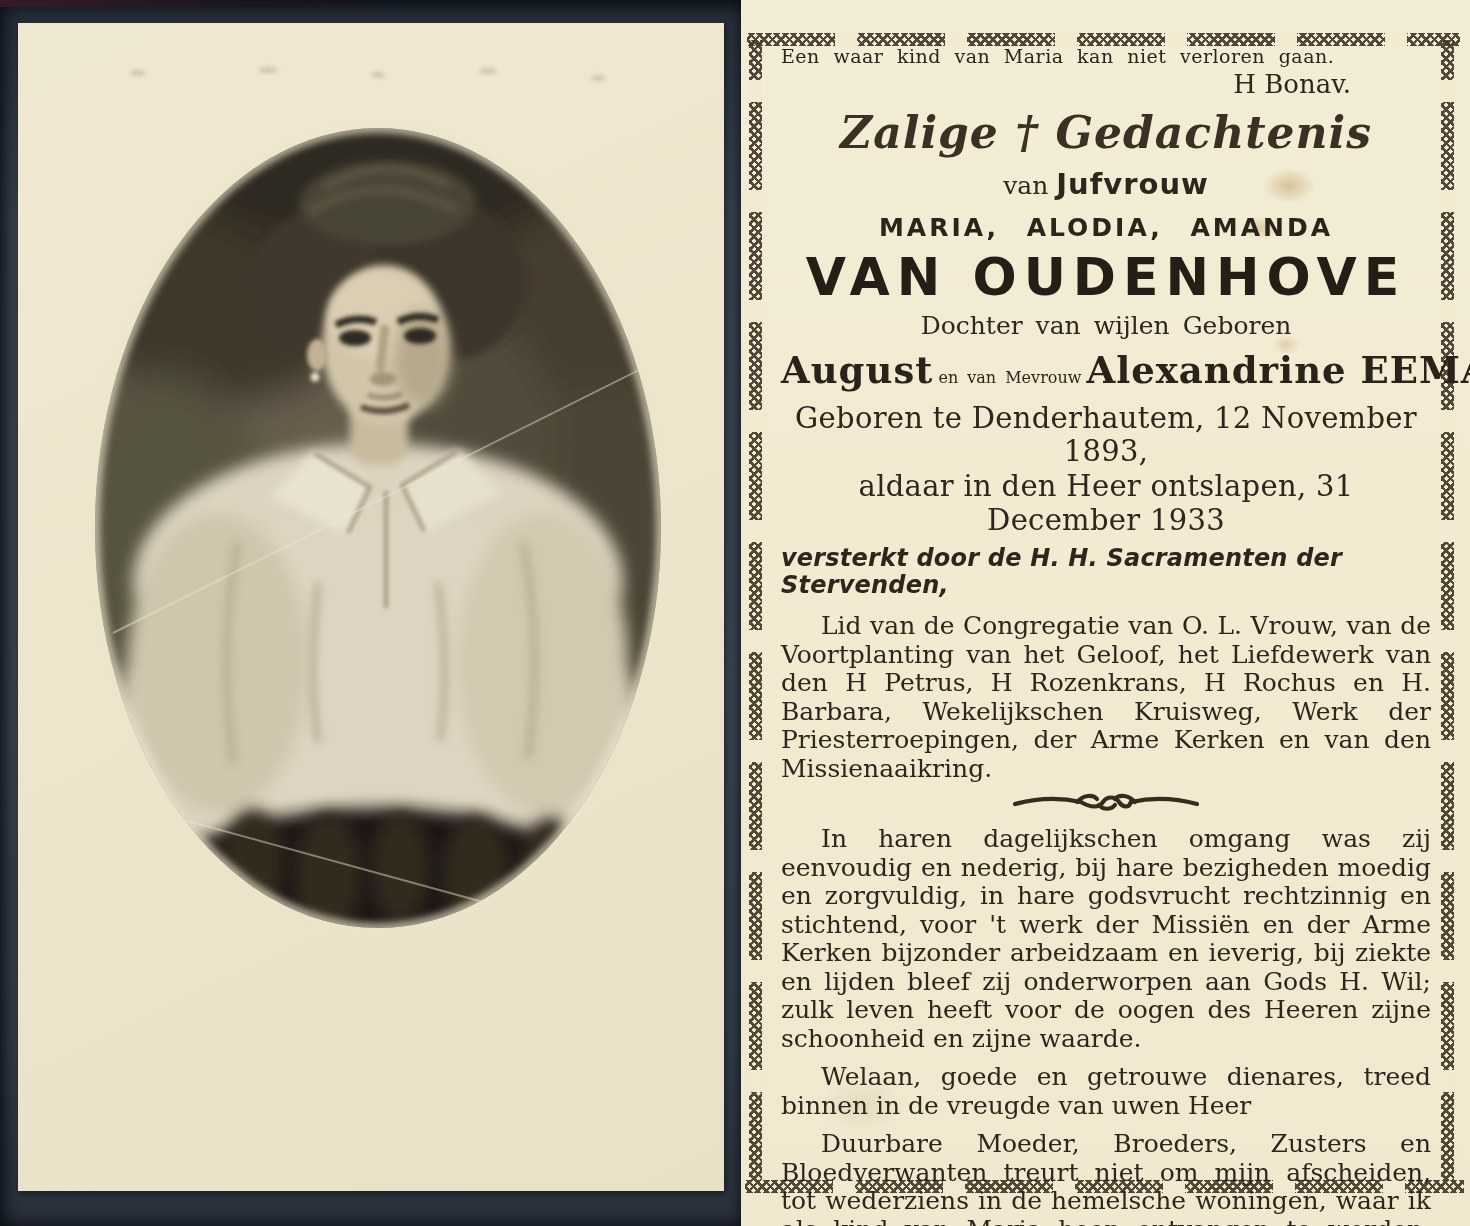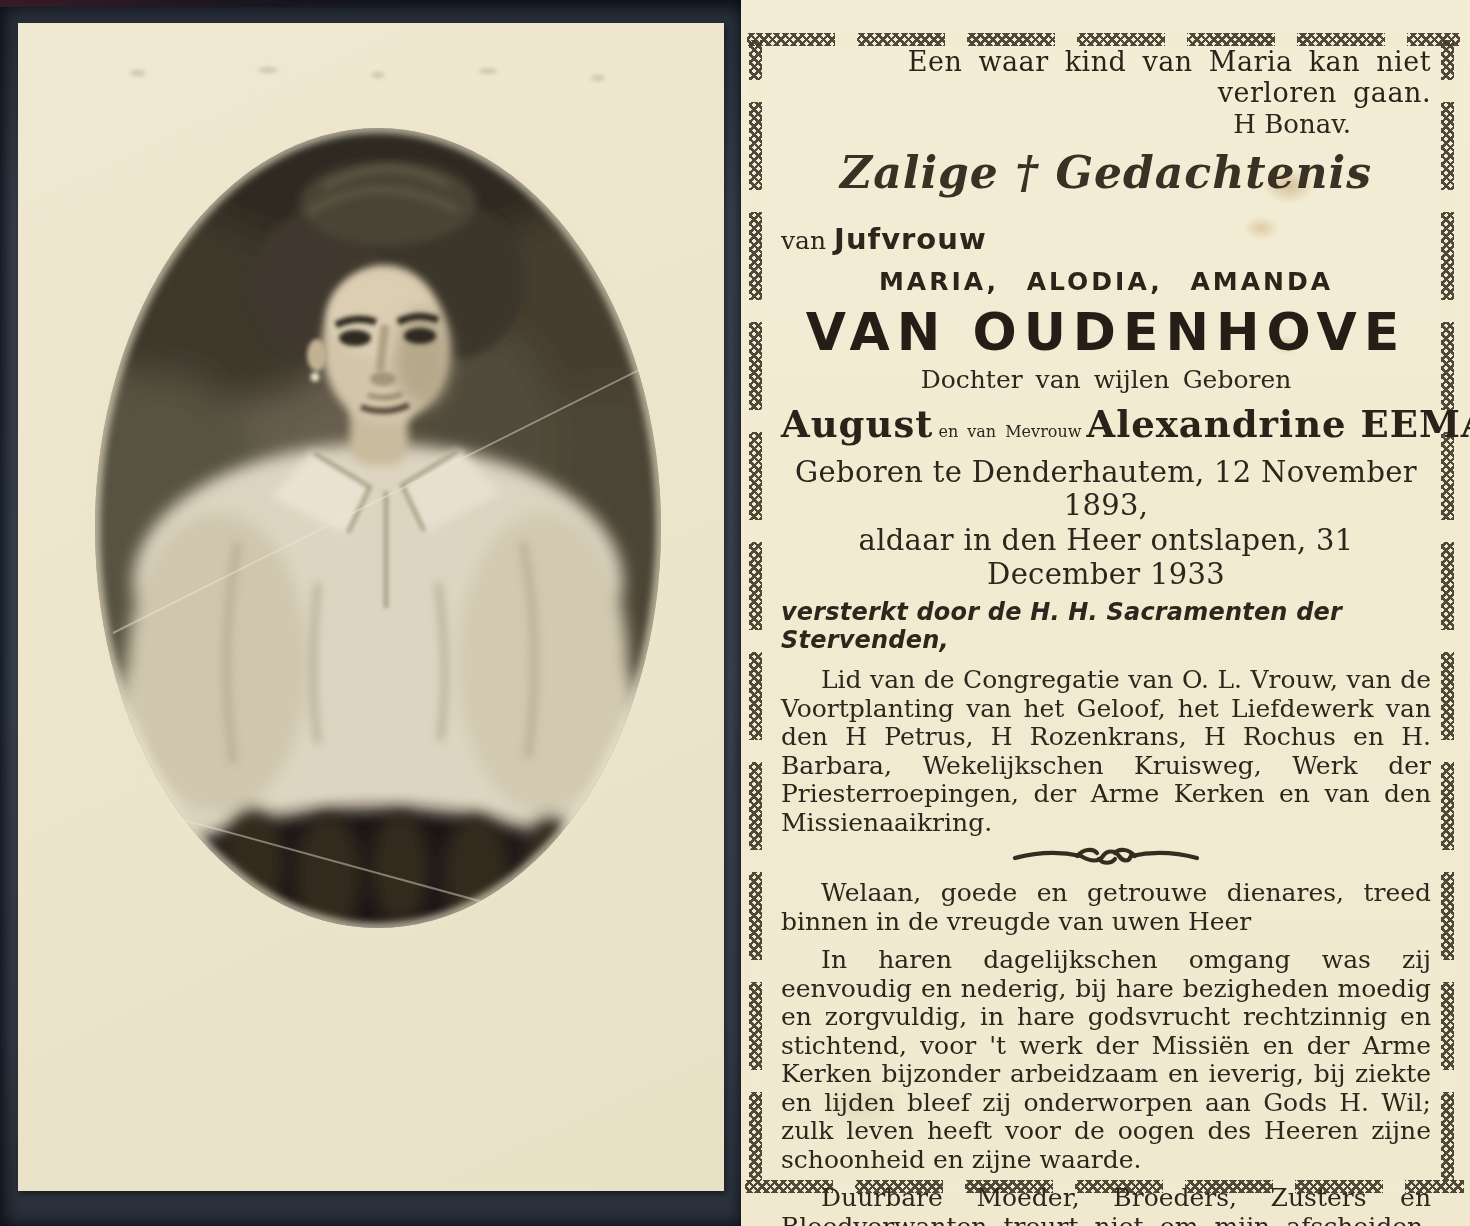--- a/index.html
+++ b/index.html
@@ -56,27 +56,27 @@
   }
   .chain-top{left:6px;right:10px;top:33px}
   .chain-bottom{left:4px;right:6px;top:1180px}
   .chain-left{left:8px;top:40px;height:1140px}
   .chain-right{right:16px;top:40px;height:1140px}
 
   .card-text{
     position:absolute;left:40px;top:46px;width:650px;
     line-height:1.15;
   }
-  .epigraph{font-size:27px;word-spacing:7px;letter-spacing:.5px;text-align:right;color:#2b231a}
+  .epigraph{font-size:19px;word-spacing:7px;letter-spacing:.5px;text-align:left;color:#2b231a}
   .epigraph-attr{font-size:26px;text-align:right;padding-right:80px;margin-top:2px}
   .script-title{
     font-family:"DejaVu Serif", serif;font-style:italic;font-weight:700;
     font-size:44px;text-align:center;margin-top:8px;letter-spacing:1px;color:#3a3024;
   }
-  .subtitle{font-size:25px;margin-top:24px}
+  .subtitle{font-size:25px;text-align:center;margin-top:10px}
   .subtitle .big{font-family:"DejaVu Sans", sans-serif;font-weight:700;font-size:29px;letter-spacing:1px}
   .given-names{
     font-family:"DejaVu Sans", sans-serif;font-weight:700;font-size:25px;
     letter-spacing:3px;word-spacing:16px;text-align:center;margin-top:12px;color:#2b241b;
   }
   .surname{
     font-family:"DejaVu Sans", sans-serif;font-weight:700;font-size:52px;
     letter-spacing:7px;text-align:center;margin-top:6px;color:#241e16;
   }
   .filiation{font-size:25px;text-align:center;word-spacing:5px;margin-top:4px}
@@ -262,21 +262,21 @@
             <path d="M4 15 C 30 8, 52 9, 70 13"></path>
             <path d="M186 15 C 160 8, 138 9, 120 13"></path>
             <path d="M70 13 C 80 19, 88 19, 92 13 C 96 7, 104 7, 108 13 C 112 19, 118 19, 120 13"></path>
             <path d="M66 13 C 72 6, 82 5, 86 10"></path>
             <path d="M124 13 C 118 6, 108 5, 104 10"></path>
             <path d="M88 16 C 92 21, 100 21, 104 16"></path>
           </g>
         </svg>
       </div>
 
+      <div class="para indent">In haren dagelijkschen omgang was zij eenvoudig en nederig, bij hare bezigheden moedig en zorgvuldig, in hare godsvrucht rechtzinnig en stichtend, voor 't werk der Missiën en der Arme Kerken bijzonder arbeidzaam en ieverig, bij ziekte en lijden bleef zij onderworpen aan Gods H. Wil; zulk leven heeft voor de oogen des Heeren zijne schoonheid en zijne waarde.</div>
+
       <div class="para indent">Welaan, goede en getrouwe dienares, treed binnen in de vreugde van uwen Heer</div>
-
-      <div class="para indent">In haren dagelijkschen omgang was zij eenvoudig en nederig, bij hare bezigheden moedig en zorgvuldig, in hare godsvrucht rechtzinnig en stichtend, voor 't werk der Missiën en der Arme Kerken bijzonder arbeidzaam en ieverig, bij ziekte en lijden bleef zij onderworpen aan Gods H. Wil; zulk leven heeft voor de oogen des Heeren zijne schoonheid en zijne waarde.</div>
 
       <div class="para indent">Duurbare Moeder, Broeders, Zusters en Bloedverwanten treurt niet om mijn afscheiden, tot wederziens in de hemelsche woningen, waar ik als kind van Maria hoop ontvangen te worden. Blijft mij intusschen gedenken in uwe gebeden, goede werken en HH. Communiën.</div>
 
     </div>
   </div>
 </div>
 
 </body></html>

